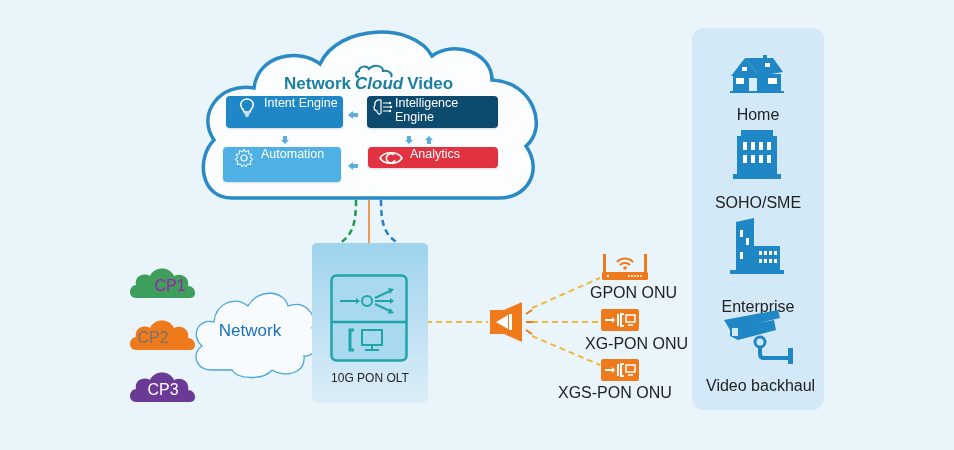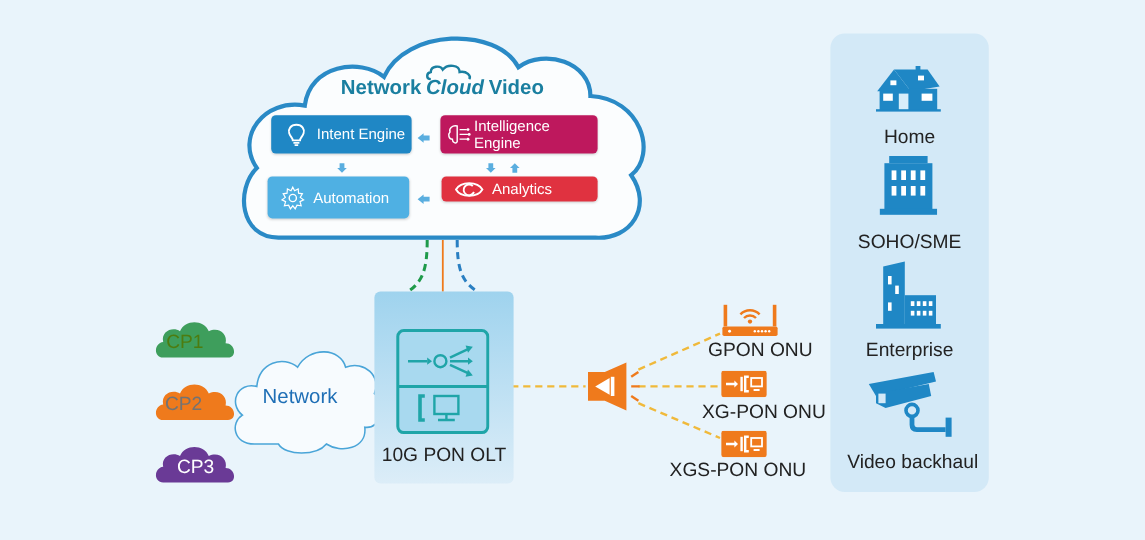--- a/index.html
+++ b/index.html
@@ -1,20 +1,20 @@
 <!DOCTYPE html>
 <html><head>
 <meta charset="utf-8">
 <style>
   html,body{margin:0;padding:0;}
   body{width:954px;height:450px;background:#e9f4fb;position:relative;overflow:hidden;font-family:"Liberation Sans",sans-serif;}
   .abs{position:absolute;}
   svg{display:block;}
   .lbl{position:absolute;font-family:"Liberation Sans",sans-serif;color:#222;font-size:16px;text-align:center;white-space:nowrap;}
-  .box{position:absolute;border-radius:4px;color:#fff;font-size:12.5px;display:flex;align-items:center;box-shadow:0 1px 2px rgba(0,0,0,0.15);}
+  .box{position:absolute;border-radius:4px;color:#fff;font-size:12.5px;display:flex;box-shadow:0 1px 2px rgba(0,0,0,0.15);}
   .box .ic{width:22px;height:22px;margin-left:10px;margin-right:6px;flex:none;}
   .title{position:absolute;font-weight:bold;font-size:17px;color:#1a7fa0;white-space:nowrap;display:flex;align-items:center;}
   .side-panel{position:absolute;left:692px;top:28px;width:132px;height:382px;background:#d3e9f7;border-radius:12px;}
 </style>
 </head>
 <body>
 
 <svg class="abs" style="left:0;top:0;" width="954" height="450">
 
   <path d="M356 200 C356 225 352 235 340 243" stroke="#1e9a4a" stroke-width="2.5" fill="none" stroke-dasharray="6 4"></path>
@@ -27,39 +27,39 @@
   <line x1="532" y1="322" x2="600" y2="322" stroke="#f0b93a" stroke-width="2" stroke-dasharray="6 4"></line>
   <line x1="532" y1="336" x2="600" y2="365" stroke="#f0b93a" stroke-width="2" stroke-dasharray="6 4"></line>
 </svg>
 
 <svg class="abs" style="left:192px;top:18px;" width="356" height="185">
   <path d="M40 180 C8 180 4 140 22 122 C4 96 28 64 62 70 C66 36 108 30 128 46 C146 6 222 4 240 38 C262 22 300 34 300 62 C342 64 356 110 334 128 C352 154 334 182 304 180 Z" fill="#fbfdfe" stroke="#2a8ac6" stroke-width="3.5"></path>
 </svg>
 
 <div class="title" style="left:284px;top:63px;">
   <span>Network</span>
-  <span style="margin:0 4px;position:relative;font-style:italic;">
+  <span style="margin:11px 4px;position:relative;font-style:italic;">
     <svg class="abs" style="left:-2px;top:-10px;" width="44" height="14">
       <path d="M6 13 C2 13 2 8 6 7 C6 2 14 1 16 5 C20 0 30 1 30 7 C36 6 40 10 38 13" fill="none" stroke="#1a7fa0" stroke-width="2"></path>
     </svg>
     <span>Cloud</span>
   </span>
   <span>Video</span>
 </div>
 
 <div class="box" style="left:226px;top:96px;width:117px;height:32px;background:#1f87c5;">
   <svg class="ic" viewBox="0 0 22 22">
     <path d="M11 3 C6 3 4 7 5 10 C6 13 8 14 8 16 L14 16 C14 14 16 13 17 10 C18 7 16 3 11 3 Z" fill="none" stroke="#fff" stroke-width="1.6"></path>
     <line x1="8.5" y1="18" x2="13.5" y2="18" stroke="#fff" stroke-width="1.5"></line>
     <line x1="9.5" y1="20" x2="12.5" y2="20" stroke="#fff" stroke-width="1.5"></line>
   </svg>
   <span>Intent Engine</span>
 </div>
 
-<div class="box" style="left:367px;top:96px;width:131px;height:32px;background:#be185d;">
+<div class="box" style="left:367px;top:96px;width:131px;height:32px;background:#0c4a6e;">
   <svg class="ic" style="margin-left:4px;margin-right:2px;" viewBox="0 0 22 22">
     <path d="M10 4 C6 3 3 6 4 9 C2 11 3 15 6 15 C6 18 9 19 10 17 Z" fill="none" stroke="#fff" stroke-width="1.2"></path>
     <line x1="12" y1="7" x2="18" y2="7" stroke="#fff" stroke-width="1"></line>
     <line x1="12" y1="11" x2="19" y2="11" stroke="#fff" stroke-width="1"></line>
     <line x1="12" y1="15" x2="18" y2="15" stroke="#fff" stroke-width="1"></line>
     <circle cx="19" cy="7" r="1.2" fill="#fff"></circle>
       <circle cx="20" cy="11" r="1.2" fill="#fff"></circle>
       <circle cx="19" cy="15" r="1.2" fill="#fff"></circle>
   </svg>
   <span>Intelligence Engine</span>
@@ -85,21 +85,21 @@
   <polygon points="348,115 353,111 353,113 358,113 358,117 353,117 353,119" fill="#5aaedf"></polygon>
   <polygon points="283,136 287,136 287,140 289,140 285,144 281,140 283,140" fill="#5aaedf"></polygon>
   <polygon points="407,136 411,136 411,140 413,140 409,144 405,140 407,140" fill="#5aaedf"></polygon>
   <polygon points="427,144 431,144 431,140 433,140 429,136 425,140 427,140" fill="#5aaedf"></polygon>
   <polygon points="348,166 353,162 353,164 358,164 358,168 353,168 353,170" fill="#5aaedf"></polygon>
 </svg>
 
 <svg class="abs" style="left:128px;top:264px;" width="70" height="36">
   <path d="M8 34 C0 34 0 22 8 21 C6 12 16 8 22 12 C26 2 42 2 46 12 C54 8 62 14 60 22 C68 22 70 34 62 34 Z" fill="#3e9e5c"></path>
 </svg>
-<div class="lbl" style="left:119px;top:277px;width:70px;color:#4d7c0f;">CP1</div>
+<div class="lbl" style="left:135px;top:277px;width:70px;color:#a21caf;">CP1</div>
 
 <svg class="abs" style="left:128px;top:316px;" width="70" height="36">
   <path d="M8 34 C0 34 0 22 8 21 C6 12 16 8 22 12 C26 2 42 2 46 12 C54 8 62 14 60 22 C68 22 70 34 62 34 Z" fill="#ef7a1c"></path>
 </svg>
 <div class="lbl" style="left:118px;top:329px;width:70px;color:#737373;">CP2</div>
 
 <svg class="abs" style="left:128px;top:368px;" width="70" height="36">
   <path d="M8 34 C0 34 0 22 8 21 C6 12 16 8 22 12 C26 2 42 2 46 12 C54 8 62 14 60 22 C68 22 70 34 62 34 Z" fill="#6a3a96"></path>
 </svg>
 <div class="lbl" style="left:128px;top:381px;width:70px;color:#fff;">CP3</div>
@@ -122,21 +122,21 @@
   <line x1="45" y1="27" x2="60" y2="27" stroke="#1fa5a8" stroke-width="2"></line>
   <polygon points="60,24 64,27 60,30" fill="#1fa5a8"></polygon>
   <line x1="45" y1="30" x2="60" y2="37" stroke="#1fa5a8" stroke-width="2"></line>
   <polygon points="60,34 64,39 58,40" fill="#1fa5a8"></polygon>
 
   <path d="M24 56 L20 56 L20 76 L24 76" fill="none" stroke="#1fa5a8" stroke-width="3"></path>
   <rect x="32" y="56" width="20" height="15" fill="none" stroke="#1fa5a8" stroke-width="2"></rect>
   <line x1="42" y1="71" x2="42" y2="76" stroke="#1fa5a8" stroke-width="2"></line>
   <line x1="35" y1="76" x2="49" y2="76" stroke="#1fa5a8" stroke-width="2"></line>
 </svg>
-<div class="lbl" style="left:312px;top:371px;width:116px;font-size:16px;">10G PON OLT</div>
+<div class="lbl" style="left:312px;top:371px;width:116px;font-size:12px;">10G PON OLT</div>
 
 <svg class="abs" style="left:488px;top:300px;" width="48" height="44">
   <polygon points="2,10 16,10 34,2 34,42 16,34 2,34" fill="#ef7a1c"></polygon>
   <polygon points="8,22 20,15 20,29" fill="#fff"></polygon>
   <rect x="21" y="14" width="3" height="16" fill="#fff"></rect>
   <line x1="38" y1="14" x2="44" y2="10" stroke="#ef7a1c" stroke-width="2"></line>
   <line x1="38" y1="22" x2="45" y2="22" stroke="#ef7a1c" stroke-width="2"></line>
   <line x1="38" y1="30" x2="44" y2="34" stroke="#ef7a1c" stroke-width="2"></line>
 </svg>
 
@@ -218,21 +218,21 @@
     <rect x="12" y="36" width="3" height="7" fill="#fff"></rect>
   <rect x="31" y="35" width="3" height="4" fill="#fff"></rect>
     <rect x="36" y="35" width="3" height="4" fill="#fff"></rect>
     <rect x="41" y="35" width="3" height="4" fill="#fff"></rect>
     <rect x="46" y="35" width="3" height="4" fill="#fff"></rect>
   <rect x="31" y="43" width="3" height="4" fill="#fff"></rect>
     <rect x="36" y="43" width="3" height="4" fill="#fff"></rect>
     <rect x="41" y="43" width="3" height="4" fill="#fff"></rect>
     <rect x="46" y="43" width="3" height="4" fill="#fff"></rect>
 </svg>
-<div class="lbl" style="left:710px;top:284px;width:96px;">Enterprise</div>
+<div class="lbl" style="left:710px;top:298px;width:96px;">Enterprise</div>
 
 <svg class="abs" style="left:722px;top:308px;" width="76" height="58">
   <polygon points="2,12 56,2 58,10 8,22" fill="#1f87c5"></polygon>
   <polygon points="8,20 52,12 54,22 16,32 8,28" fill="#1f87c5"></polygon>
   <rect x="10" y="20" width="6" height="8" fill="#d3e9f7"></rect>
   <circle cx="38" cy="34" r="5" fill="none" stroke="#1f87c5" stroke-width="3"></circle>
   <path d="M38 39 L38 46 Q38 50 42 50 L66 50" fill="none" stroke="#1f87c5" stroke-width="4"></path>
   <rect x="66" y="40" width="5" height="16" fill="#1f87c5"></rect>
 </svg>
 <div class="lbl" style="left:706px;top:377px;width:104px;">Video backhaul</div>

